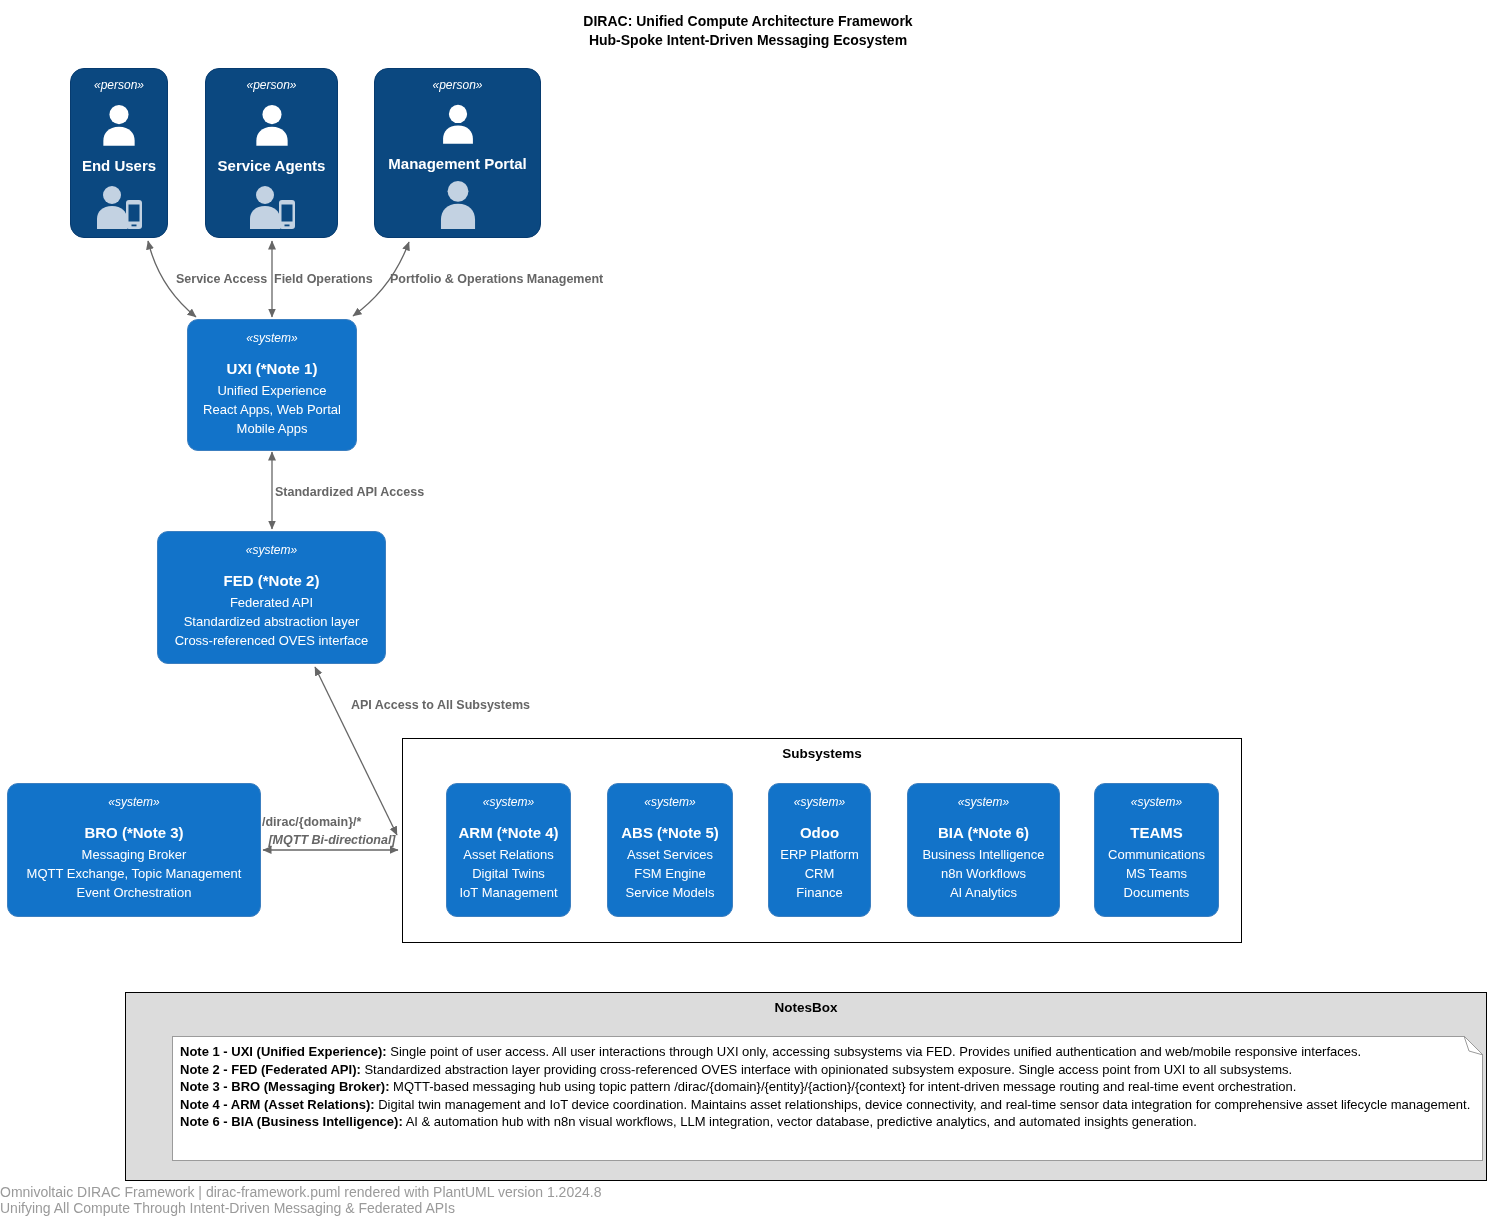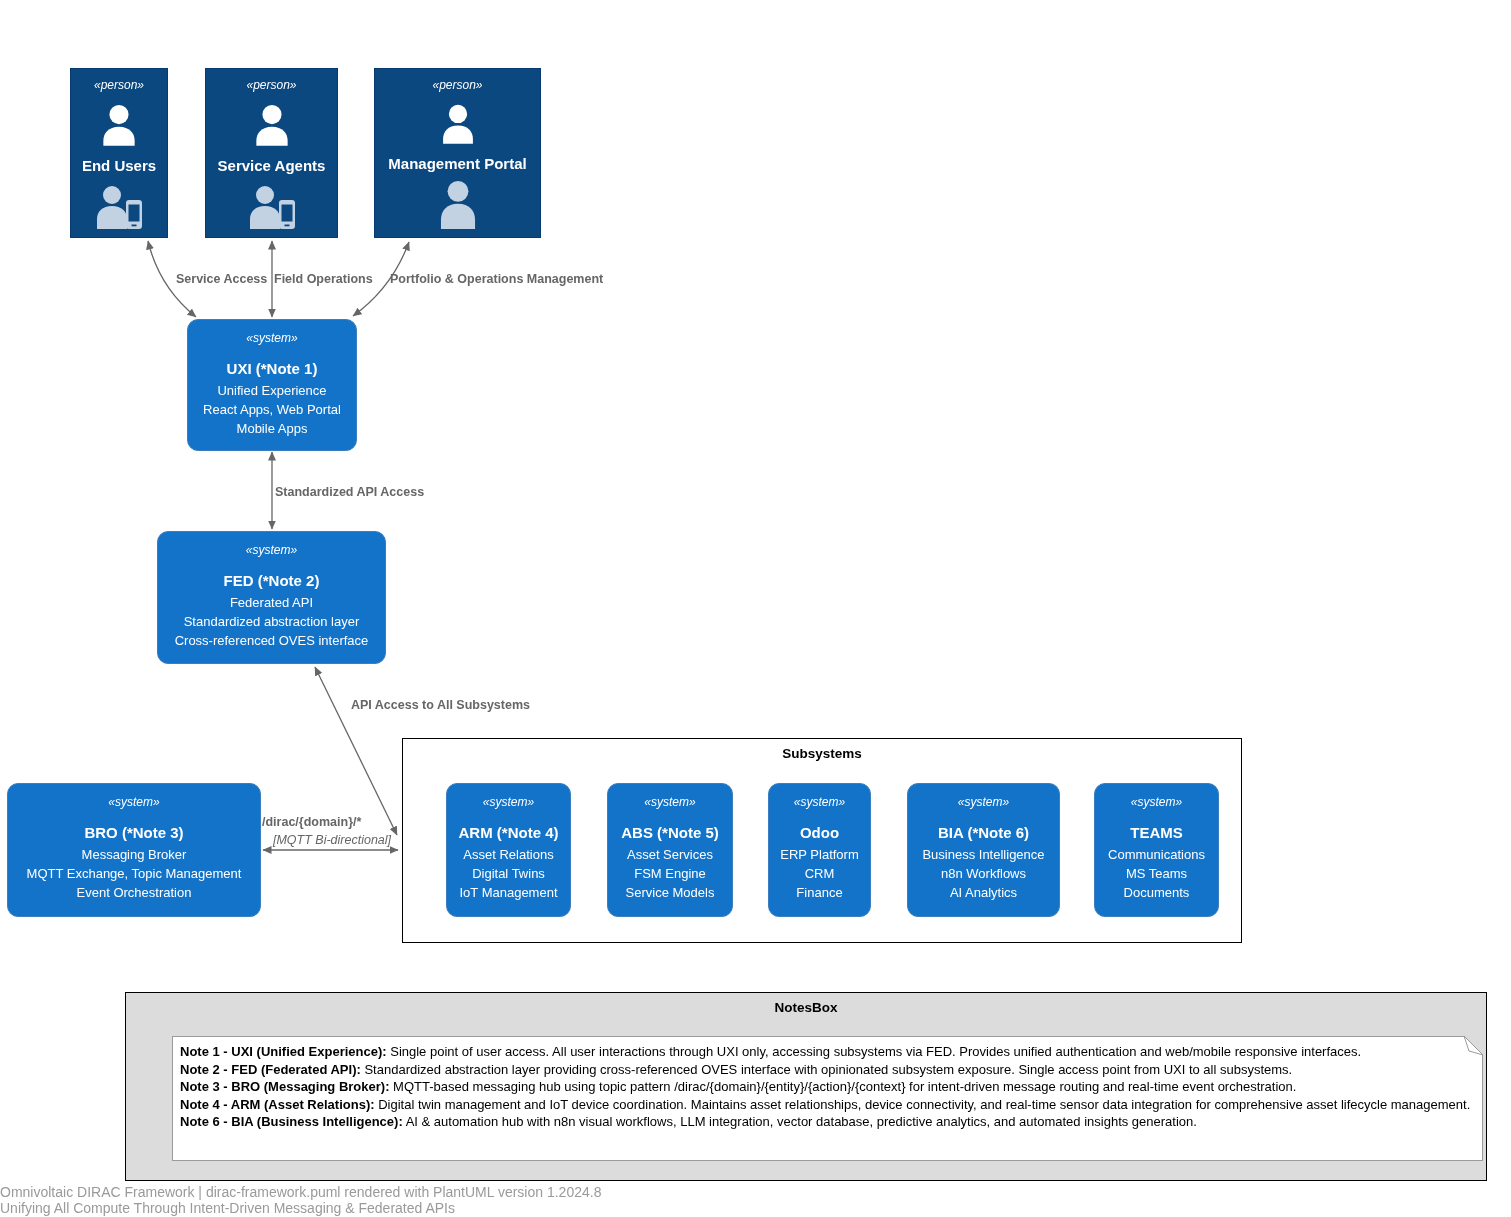--- a/index.html
+++ b/index.html
@@ -8,21 +8,21 @@
     font-family:"Liberation Sans", sans-serif; background:#ffffff; overflow:hidden;
   }
   .abs { position:absolute; }
   #wires { position:absolute; left:0; top:0; z-index:0; }
 
   
   .diagram-title { left:0; top:12px; width:1496px; text-align:center; font-size:14px; font-weight:bold; color:#000; line-height:19px; z-index:2; }
 
   
   .pbox {
-    background:#0b4880; border:1.5px solid #073b6f; border-radius:0;
+    background:#0b4880; border:1.5px solid #073b6f; border-radius:14px;
     color:#fff; display:flex; flex-direction:column; align-items:center;
     box-sizing:border-box; padding-top:9px; z-index:1;gap:8px;
   }
   .stereo { font-style:italic; font-size:12px; }
   .pname { font-weight:bold; font-size:15px; margin-top:3px; white-space:nowrap; }
   .picon { margin-top:4px; }
   .sprite { margin-top:auto; margin-bottom:8px; }
 
   
   .sbox {
@@ -44,21 +44,21 @@
   }
   .note {
     position:absolute; background:#ffffff; border:1px solid #9b9b9b; box-sizing:border-box;
     font-size:13px; color:#000; line-height:17.6px; padding:6px 8px 0 7px; z-index:2;
   }
   .note b { font-weight:bold; }
   .note-fold { position:absolute; top:-1px; right:-1px; z-index:3; }
 
   
   .elabel { font-size:12.5px; font-weight:bold; color:#666; white-space:nowrap; z-index:2; }
-  .elabel.it { font-weight:normal; font-style:italic; }
+  .elabel.it { font-weight:bold; font-style:italic; }
 
   .footer { left:0; width:1496px; text-align:left; font-size:14px; color:#9a9a9a; z-index:2; }
 </style>
 </head>
 <body>
 
 <div id="canvas">
 
   <svg id="wires" width="1511" height="1217">
     <defs>
@@ -72,20 +72,24 @@
     <g stroke="#666" stroke-width="1.3" fill="none">
       <path d="M148,241 Q159,287 196,317" marker-start="url(#as)" marker-end="url(#ae)"></path>
       <path d="M272,241 L272,317" marker-start="url(#as)" marker-end="url(#ae)"></path>
       <path d="M409,242 Q392,288 353,316" marker-start="url(#as)" marker-end="url(#ae)"></path>
       <path d="M272,452 L272,529" marker-start="url(#as)" marker-end="url(#ae)"></path>
       <path d="M315,667 L397,835" marker-start="url(#as)" marker-end="url(#ae)"></path>
       <path d="M263,850 L398,850" marker-start="url(#as)" marker-end="url(#ae)"></path>
     </g>
   </svg>
 
+  <div class="abs diagram-title">
+    <div>DIRAC: Unified Compute Architecture Framework</div>
+    <div>Hub-Spoke Intent-Driven Messaging Ecosystem</div>
+  </div>
 
   <div class="abs pbox" style="left:70px;top:68px;width:98px;height:170px">
     <div class="stereo">«person»</div>
     <svg class="picon" width="40" height="42" viewBox="0 0 46 48">
       <circle cx="23" cy="12" r="11" fill="#fff"></circle>
       <path d="M23 26 C11 26 5 33.5 5 42 L5 48 L41 48 L41 42 C41 33.5 35 26 23 26 Z" fill="#fff"></path>
     </svg>
     <div class="pname">End Users</div>
     <svg class="sprite" width="52" height="44" viewBox="0 0 52 44">
       <circle cx="19" cy="10" r="9" fill="#c3d2e2"></circle>

